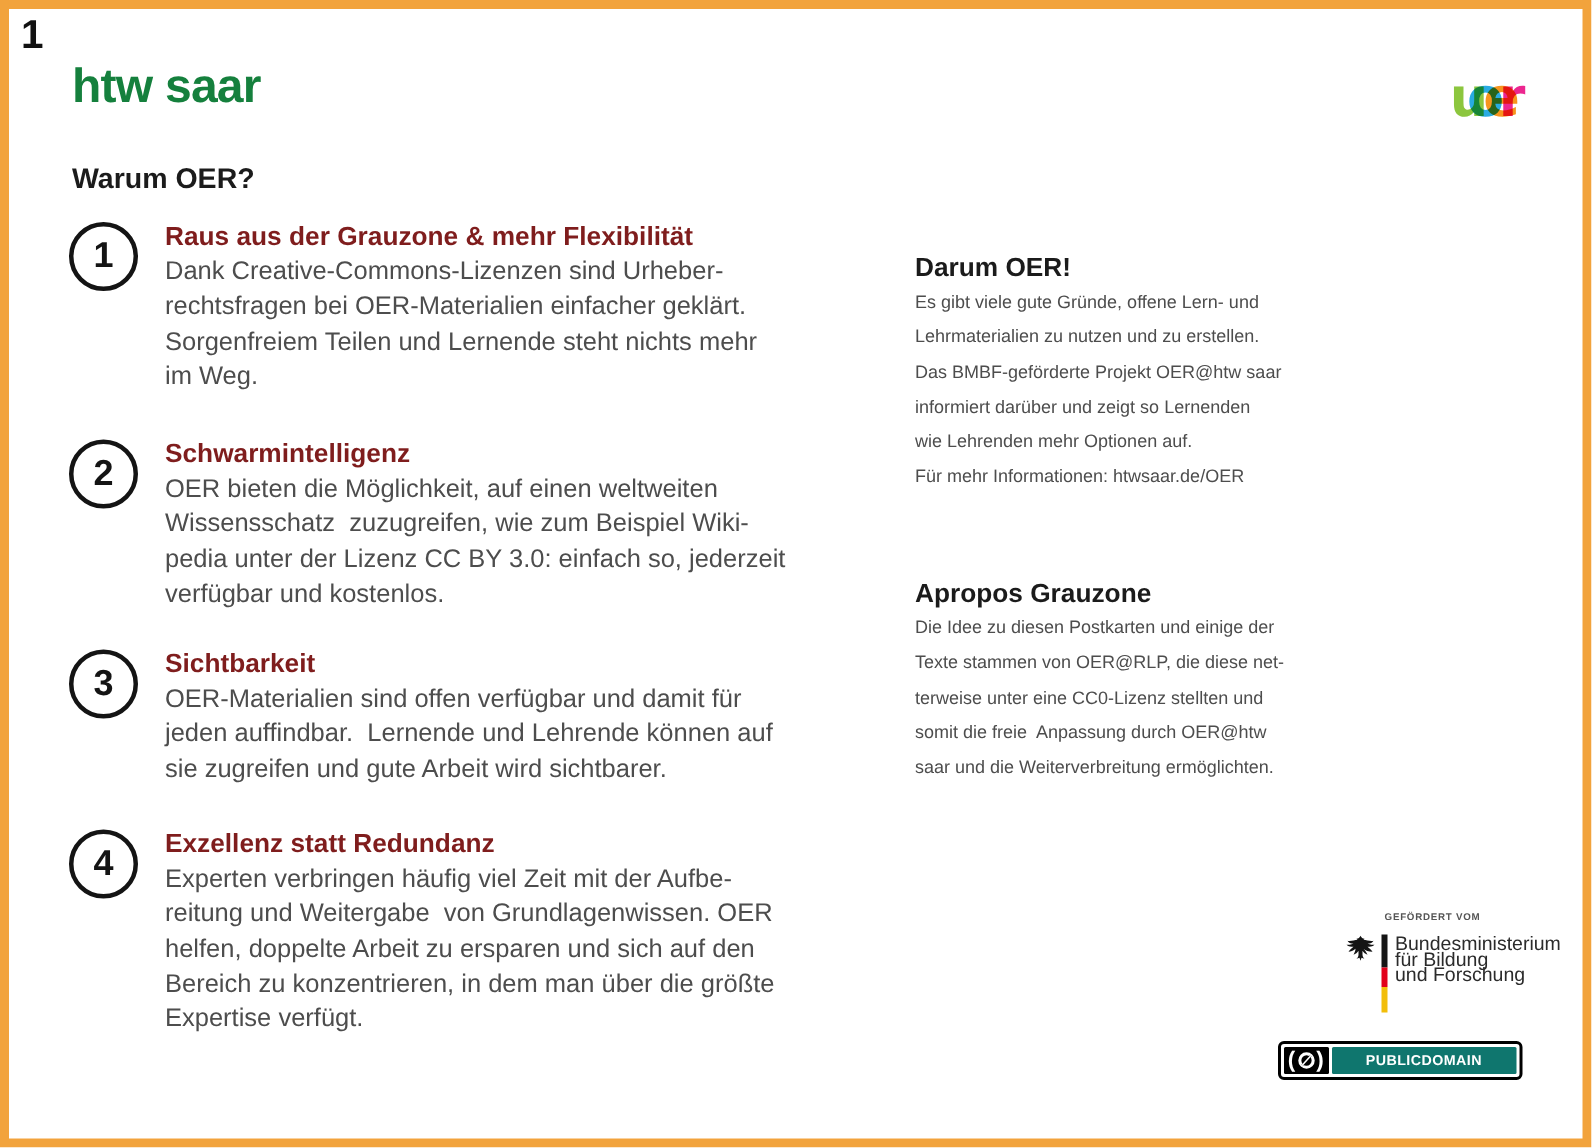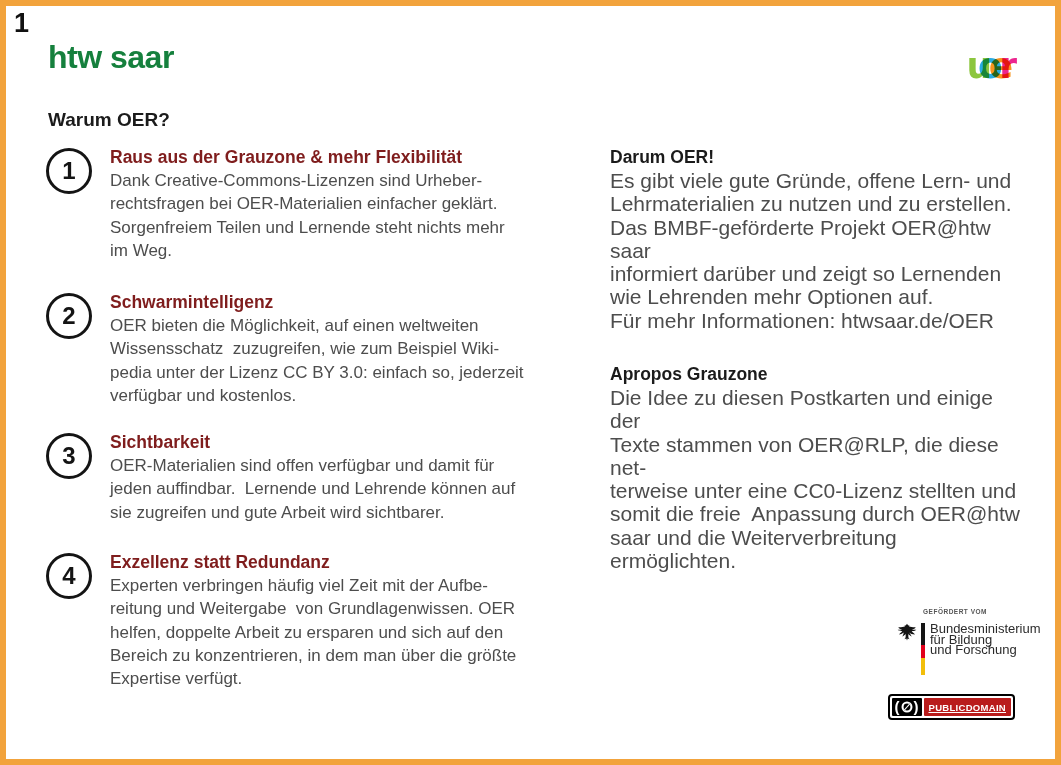--- a/index.html
+++ b/index.html
@@ -48,22 +48,22 @@
     flex:0 0 auto; width:46px; height:46px; border:3px solid #141414; border-radius:50%;
     display:flex; align-items:center; justify-content:center;
     font-size:24px; font-weight:bold; color:#141414; margin-top:2px;
   }
   .reason-text { margin-left:18px; }
   .reason-title { font-size:17.5px; font-weight:bold; color:#7f1d1d; line-height:23px; }
   .reason-body  { font-size:17px; color:#4d4d4d; line-height:23.3px; white-space:pre-wrap; }
 
   .side-section { position:absolute; left:604px; width:410px; }
   .s1{ top:140px; } .s2{ top:357px; }
-  .side-title { font-size:17.5px; font-weight:bold; color:#1b1b1b; line-height:23px; }
-  .side-body  { font-size:21px; color:#4d4d4d; line-height:23.3px; white-space:pre-wrap; }
+  .side-title { font-size:17.5px; font-weight:bold; color:#1b1b1b; line-height:23px;margin-top:21px; }
+  .side-body  { font-size:12px; color:#4d4d4d; line-height:23.3px; white-space:pre-wrap; }
 
   
   .bmbf { position:absolute; right:42px; top:602px; width:116px; }
   .funder-note {
     font-size:6.5px; letter-spacing:0.5px; color:#555; text-align:center;
     margin-bottom:8px; font-weight:bold;
   }
   .bmbf-row { display:flex; align-items:flex-start; }
   .eagle { flex:0 0 auto; width:20px; height:19px; margin-top:0; }
   .flag-stripe { flex:0 0 auto; width:4px; height:52px; margin:0 5px 0 4px; display:flex; flex-direction:column; }
@@ -78,22 +78,22 @@
     border:2px solid #000; border-radius:4px; background:#fff;
     padding:2px; display:flex; align-items:stretch; gap:2px; height:26px;
   }
   .pd-icon {
     background:#000; color:#fff; display:flex; align-items:center; justify-content:center;
     padding:0 3px; font-weight:bold; font-size:13px; border-radius:1px;
   }
   .pd-icon .paren { font-size:15px; line-height:1; position:relative; top:-1px; }
   .pd-zero { width:12px; height:12px; margin:0 1px; }
   .pd-label {
-    background:#b91c1c; color:#fff; display:flex; align-items:center;
-    padding:0 5px; font-weight:bold; font-size:9.5px; letter-spacing:0.3px; border-radius:1px;text-decoration:underline;
+    background:#0f766e; color:#fff; display:flex; align-items:center;
+    padding:0 23px; font-weight:bold; font-size:9.5px; letter-spacing:0.3px; border-radius:1px;
   }
 </style>
 </head>
 <body>
 
 <div class="page" style="border-color: rgb(242, 163, 60);">
 
   <div class="corner-number">1</div>
 
   <div class="site-title">htw saar</div>

